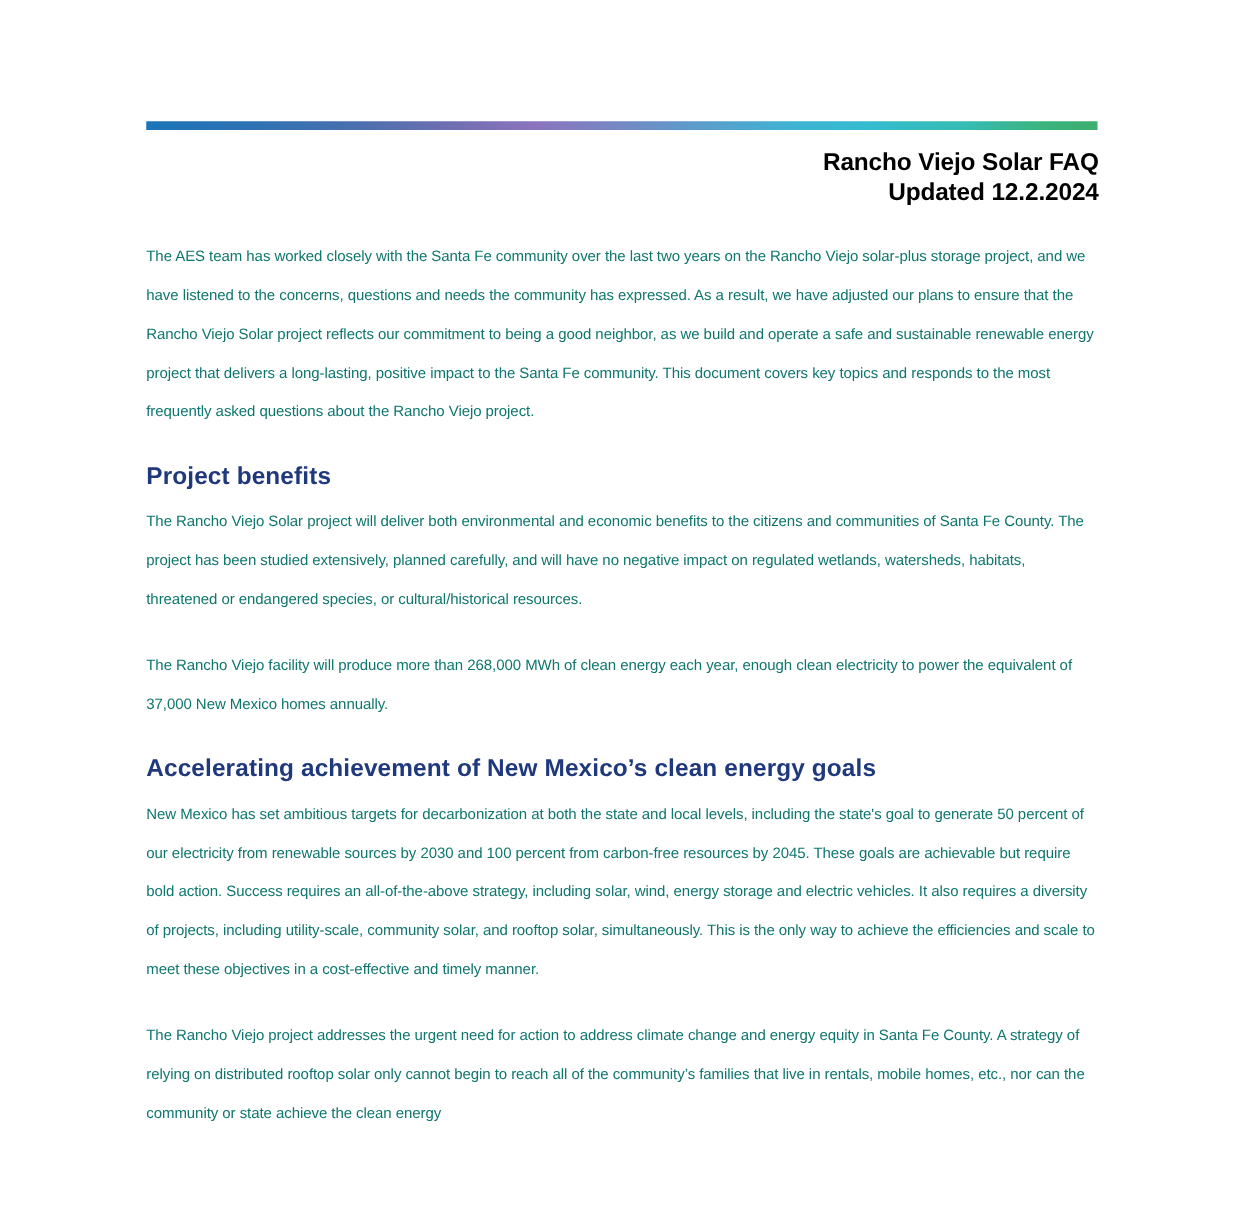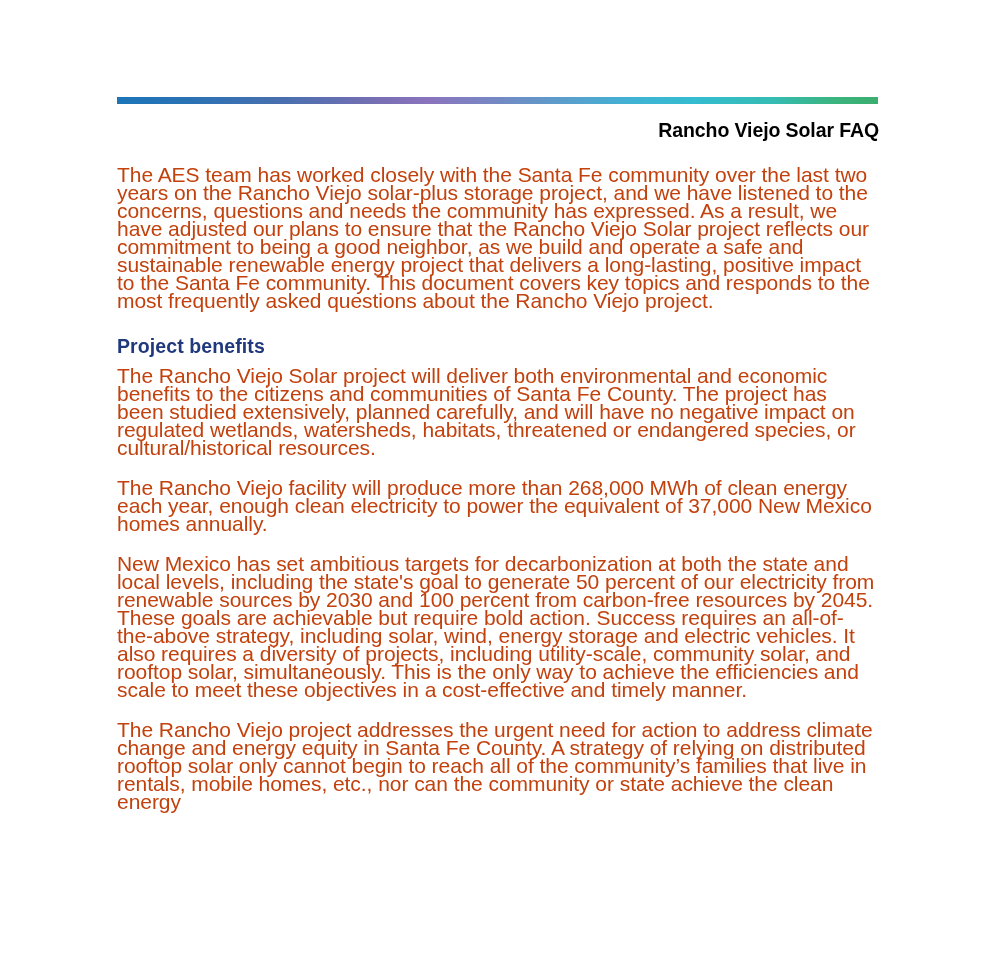--- a/index.html
+++ b/index.html
@@ -61,23 +61,23 @@
   }
   .section-heading {
     font-size: 19.5px;
     font-weight: bold;
     color: #20397c;
     line-height: 1.25;
     margin: 24px 0 9px 0;
     letter-spacing: 0.1px;
   }
   p.body-text {
-    font-size: 21px;
-    line-height: 18px;
-    color: #c2410c;
+    font-size: 12px;
+    line-height: 31px;
+    color: #0f766e;
     margin: 0 0 22px 0;
     text-align: left;
     letter-spacing: -0.05px;
   }
   p.body-text.first-intro {
     margin-top: 23px;
   }
   p.body-text.tight {
   }
   p.body-text:last-child {
@@ -87,25 +87,27 @@
 </head>
 <body>
 
 <div class="page">
   <div class="content">
 
     <div class="accent-bar"></div>
 
     <h1 class="doc-title">
       <span class="line">Rancho Viejo Solar FAQ</span>
+      <span class="line">Updated 12.2.2024</span>
     </h1>
 
     <p class="body-text first-intro">The AES team has worked closely with the Santa Fe community over the last two years on the Rancho Viejo solar-plus storage project, and we have listened to the concerns, questions and needs the community has expressed. As a result, we have adjusted our plans to ensure that the Rancho Viejo Solar project reflects our commitment to being a good neighbor, as we build and operate a safe and sustainable renewable energy project that delivers a long-lasting, positive impact to the Santa Fe community. This document covers key topics and responds to the most frequently asked questions about the Rancho Viejo project.</p>
 
     <h2 class="section-heading">Project benefits</h2>
     <p class="body-text">The Rancho Viejo Solar project will deliver both environmental and economic benefits to the citizens and communities of Santa Fe County. The project has been studied extensively, planned carefully, and will have no negative impact on regulated wetlands, watersheds, habitats, threatened or endangered species, or cultural/historical resources.</p>
     <p class="body-text tight">The Rancho Viejo facility will produce more than 268,000 MWh of clean energy each year, enough clean electricity to power the equivalent of 37,000 New Mexico homes annually.</p>
 
+    <h2 class="section-heading">Accelerating achievement of New Mexico’s clean energy goals</h2>
     <p class="body-text">New Mexico has set ambitious targets for decarbonization at both the state and local levels, including the state's goal to generate 50 percent of our electricity from renewable sources by 2030 and 100 percent from carbon-free resources by 2045. These goals are achievable but require bold action. Success requires an all-of-the-above strategy, including solar, wind, energy storage and electric vehicles. It also requires a diversity of projects, including utility-scale, community solar, and rooftop solar, simultaneously. This is the only way to achieve the efficiencies and scale to meet these objectives in a cost-effective and timely manner.</p>
     <p class="body-text">The Rancho Viejo project addresses the urgent need for action to address climate change and energy equity in Santa Fe County. A strategy of relying on distributed rooftop solar only cannot begin to reach all of the community’s families that live in rentals, mobile homes, etc., nor can the community or state achieve the  clean energy</p>
 
   </div>
 </div>
 
 </body></html>

